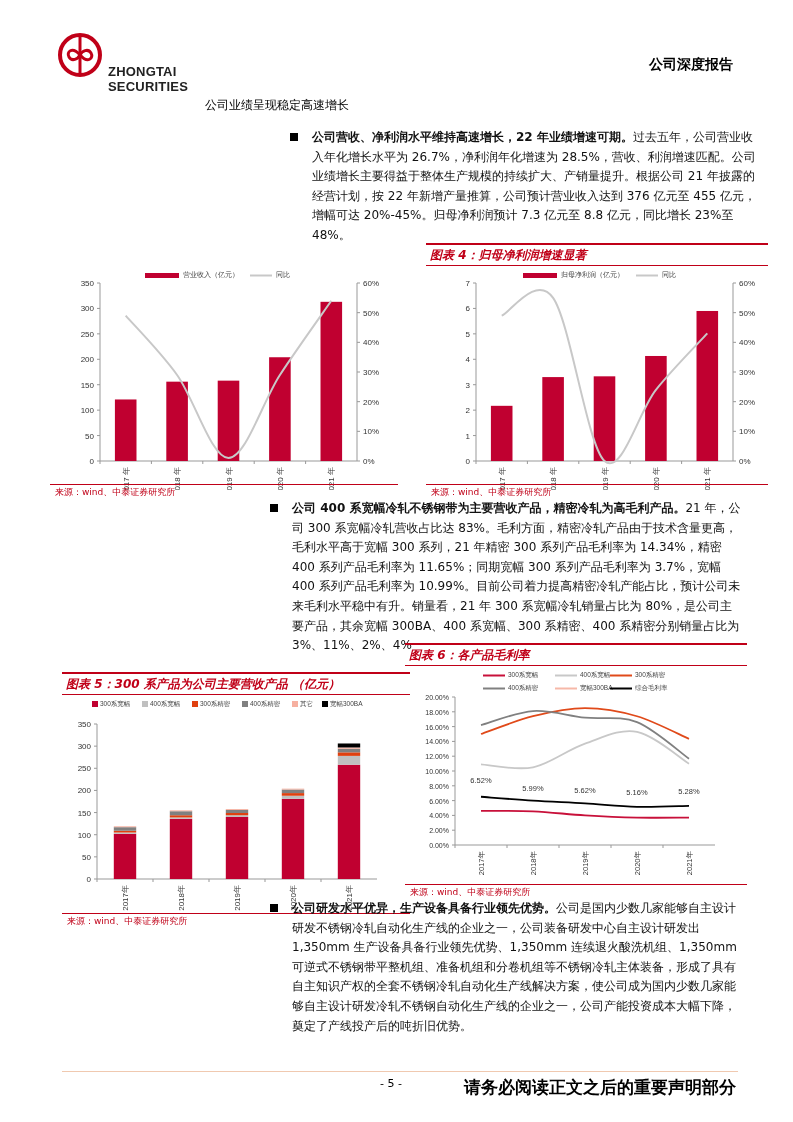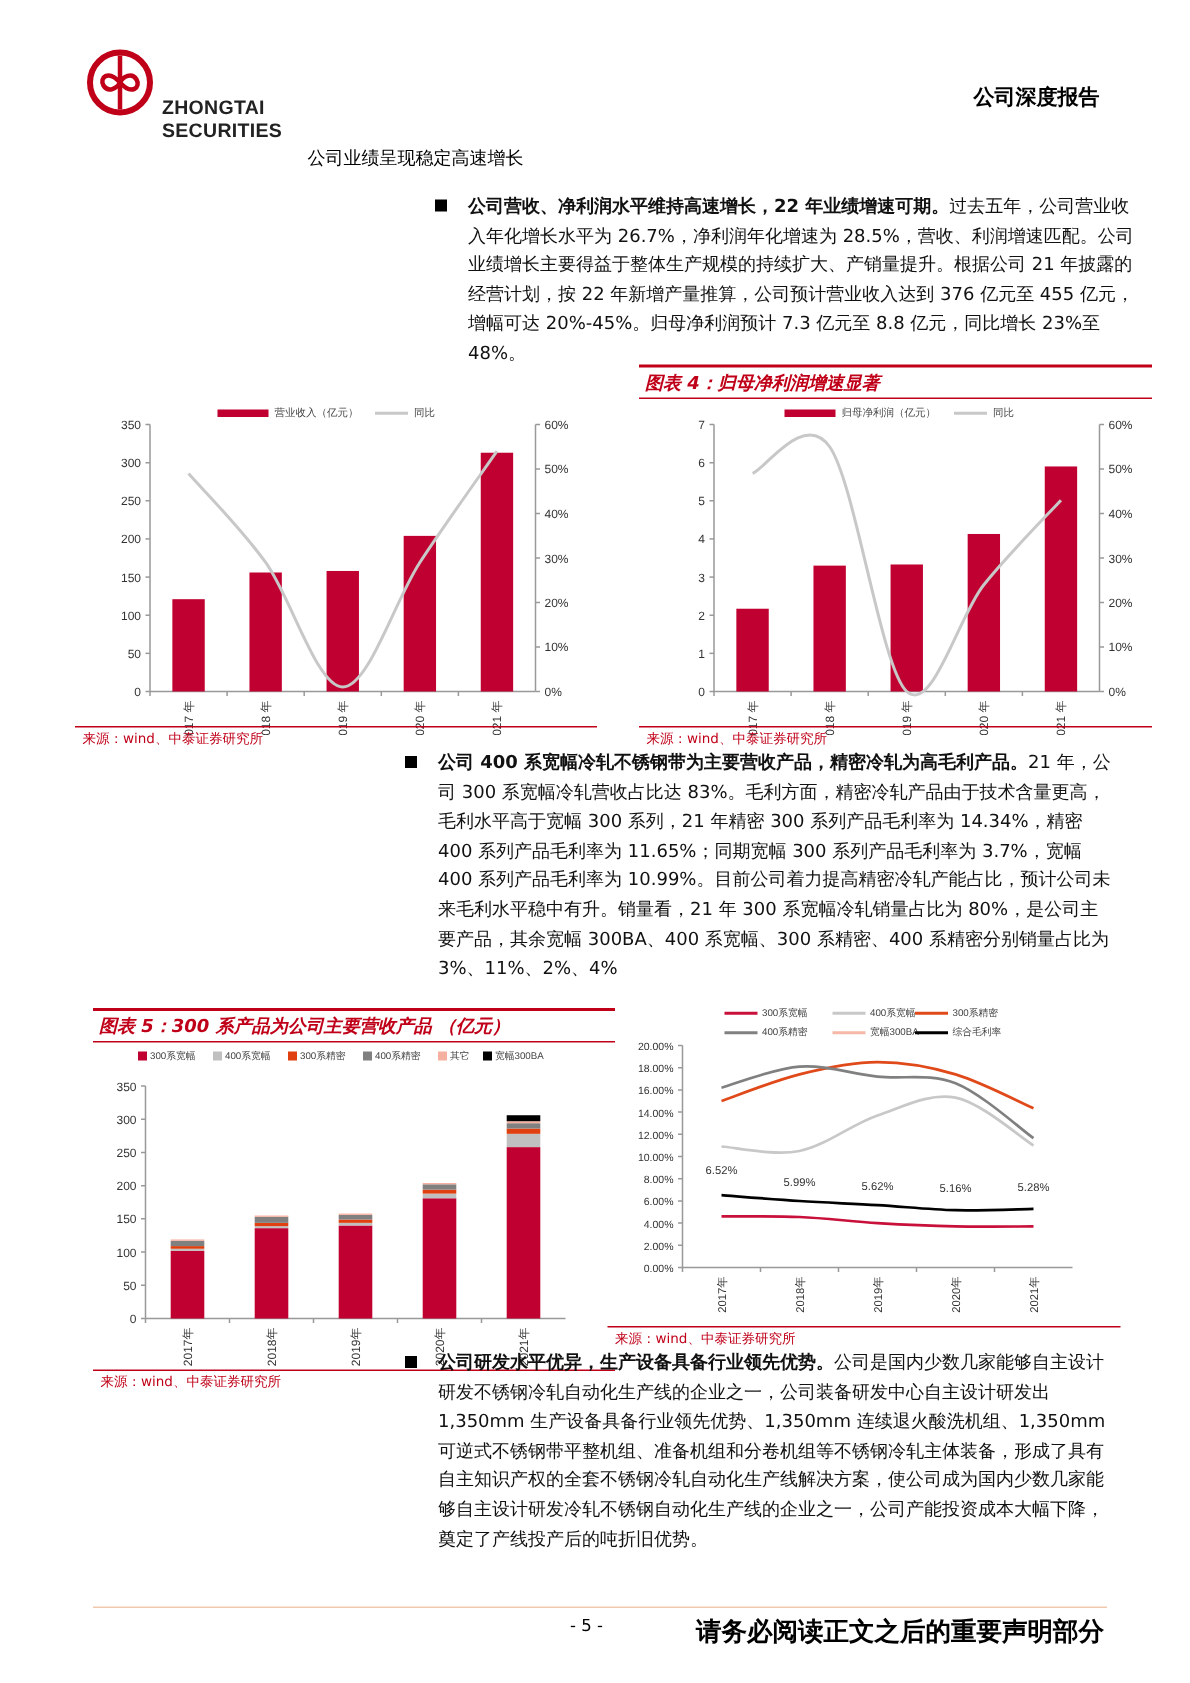--- a/index.html
+++ b/index.html
@@ -240,20 +240,23 @@
       <rect x="275.8" y="54.80000000000001" width="22.400000000000002" height="3.5428571428571303" fill="#808080"></rect>
       <rect x="275.8" y="53.47142857142859" width="22.400000000000002" height="1.328571428571422" fill="#f6b0a0"></rect>
       <rect x="275.8" y="49.485714285714266" width="22.400000000000002" height="3.985714285714323" fill="#000000"></rect>
       <text x="0" y="0" font-size="8" fill="#333" text-anchor="end" transform="translate(290,191) rotate(-90)">2021年</text>
     </svg>
   <div class="source-line" style="top:241px"></div>
   <div class="source" style="top:243px">来源：wind、中泰证券研究所</div>
 </div>
 
 <div class="chart-box" style="left:405px;top:643px;width:342px;height:255px;">
+  <div class="chart-title-bar">
+    <span class="chart-title">图表 6：各产品毛利率</span>
+  </div>
   <svg id="svg-c6" width="342" height="225" style="position:absolute;left:0;top:22px">
       <line x1="78" y1="10.5" x2="100" y2="10.5" stroke="#c8103a" stroke-width="2"></line>
       <text x="103" y="12" font-size="6.5" fill="#444">300系宽幅</text>
       <line x1="150" y1="10.5" x2="172" y2="10.5" stroke="#c8c8c8" stroke-width="2"></line>
       <text x="175" y="12" font-size="6.5" fill="#444">400系宽幅</text>
       <line x1="205" y1="10.5" x2="227" y2="10.5" stroke="#e04a1a" stroke-width="2"></line>
       <text x="230" y="12" font-size="6.5" fill="#444">300系精密</text>
       <line x1="78" y1="23.5" x2="100" y2="23.5" stroke="#808080" stroke-width="2"></line>
       <text x="103" y="25" font-size="6.5" fill="#444">400系精密</text>
       <line x1="150" y1="23.5" x2="172" y2="23.5" stroke="#f6b8a8" stroke-width="2"></line>

